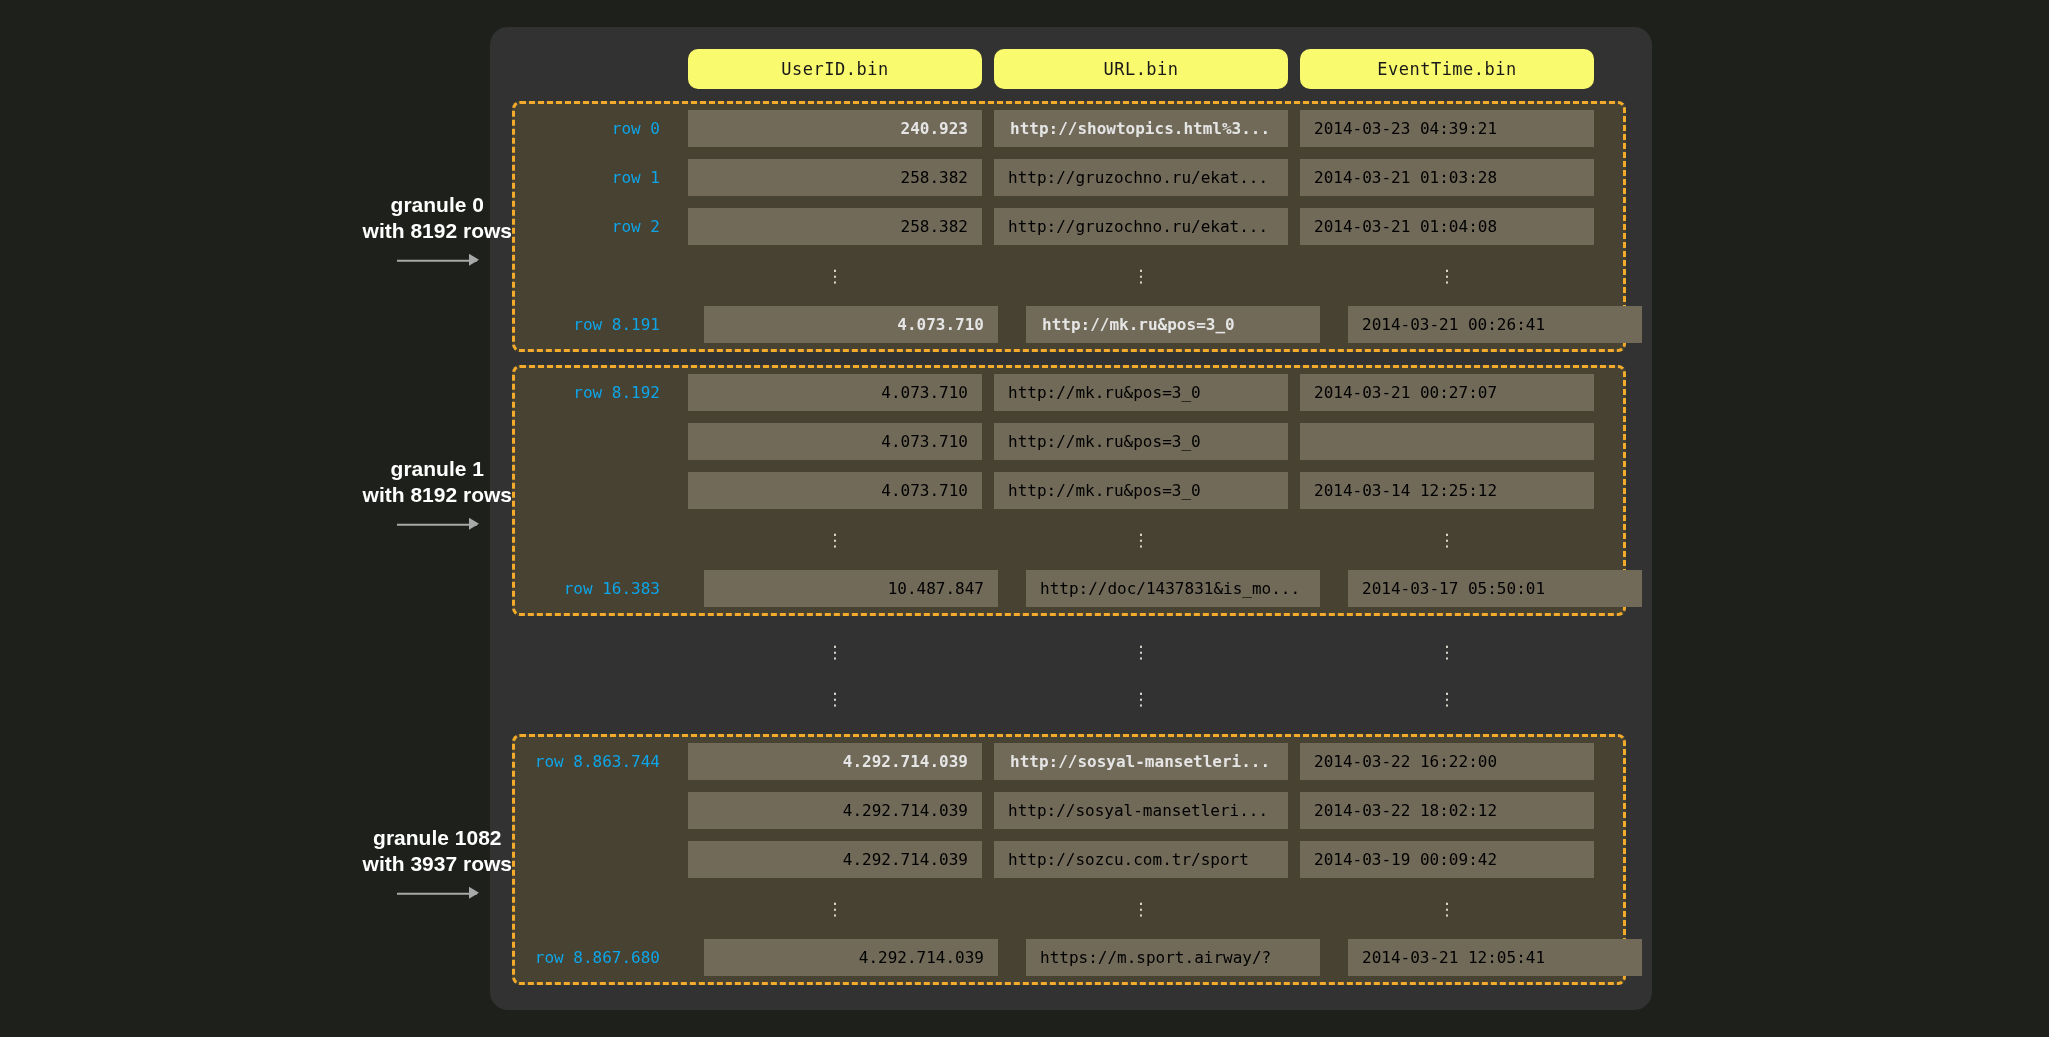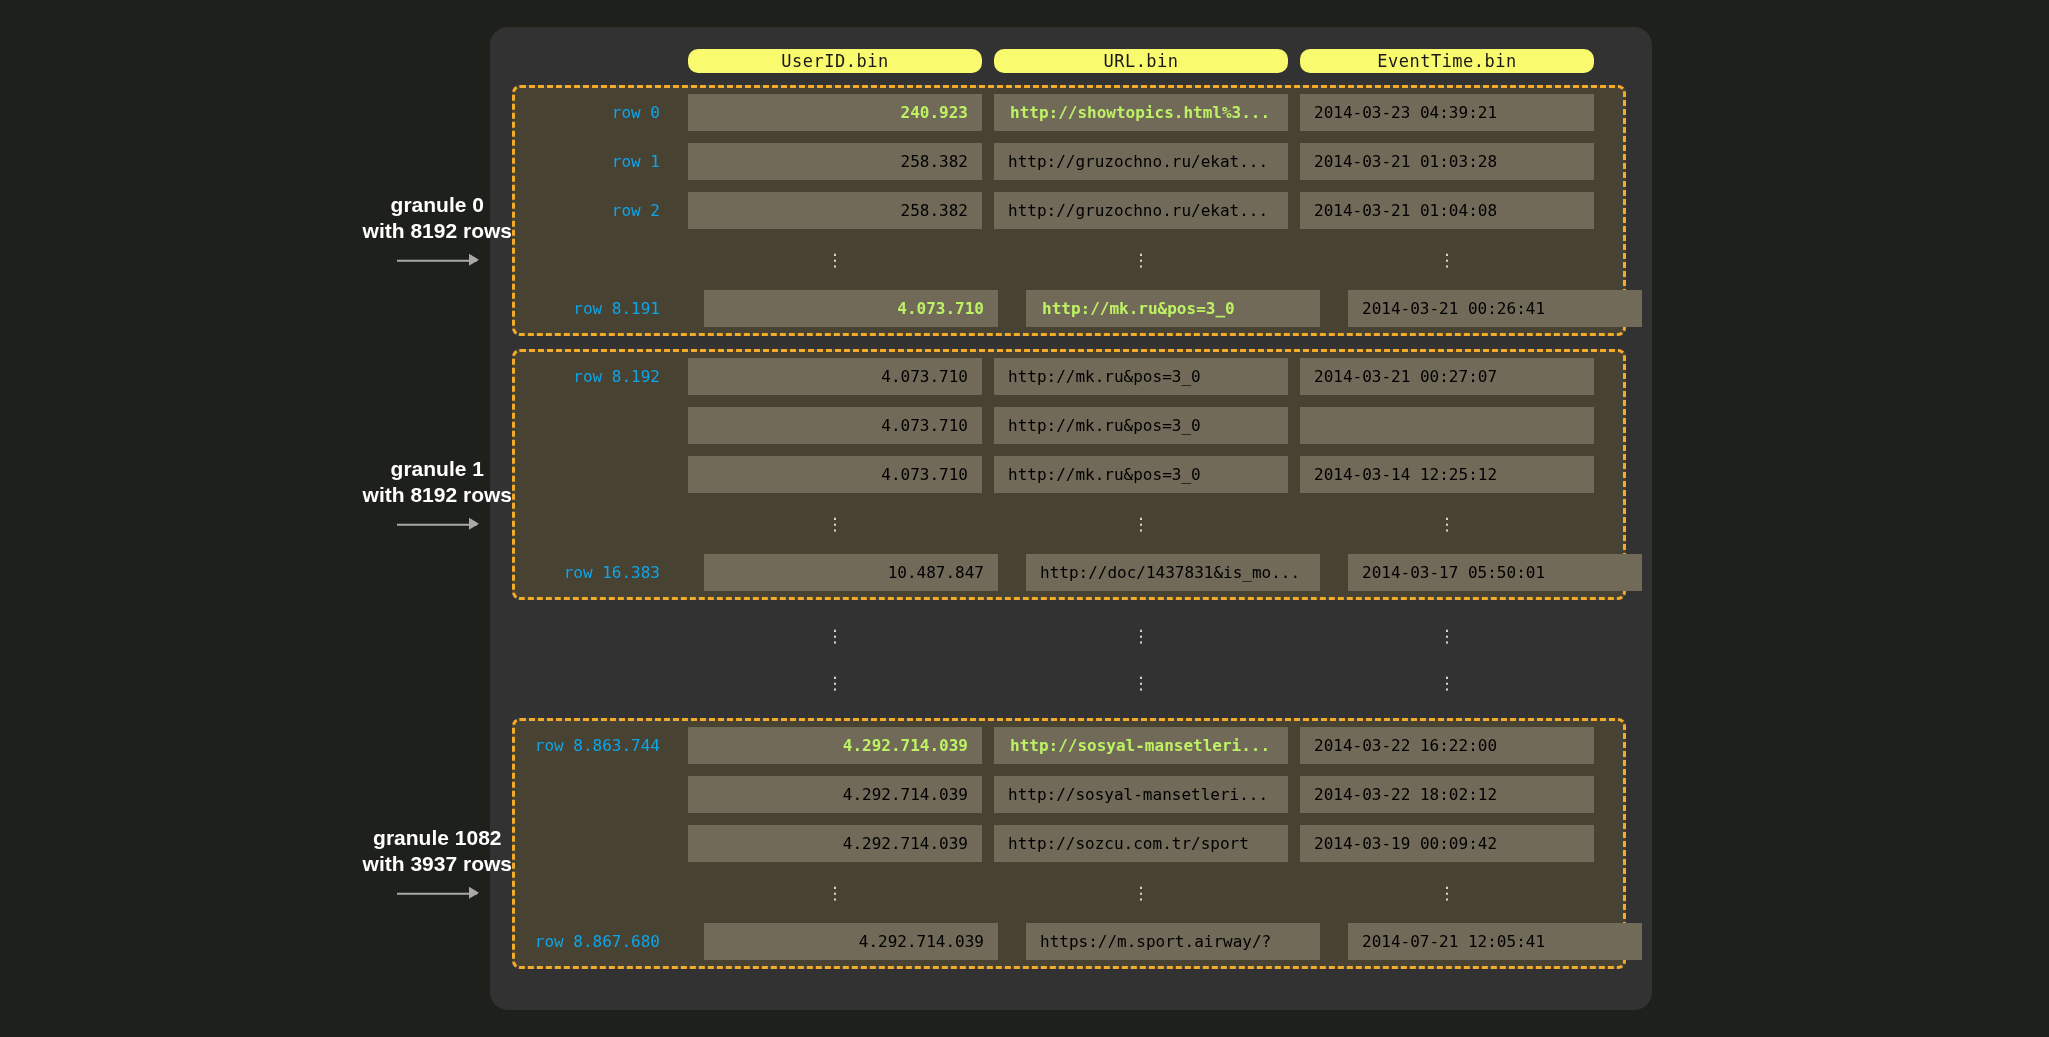--- a/index.html
+++ b/index.html
@@ -19,21 +19,21 @@
     padding: 22px 20px 20px 20px;
   }
   .grid-row {
     display: grid;
     grid-template-columns: 166px 294px 294px 294px;
     column-gap: 12px;
     position: relative;
   }
   .header-row { margin-bottom: 12px; }
   .pill {
-    height: 24px;
+    height: 40px;
     background: #fafa6e;
     border-radius: 10px;
     display: flex; align-items: center; justify-content: center;
     color: #191919;
     font-size: 17px;
     letter-spacing: 0.5px;
   }
   .granule {
     position: relative;
     width: 1116px;
@@ -61,21 +61,21 @@
     height: 37px;
     background: #716a59;
     display: flex; align-items: center;
     padding: 0 14px;
     color: #000000;
     font-size: 16px;
     white-space: nowrap;
     overflow: hidden;
   }
   .cell.num { justify-content: flex-end; }
-  .cell.hl { color: #bef264; font-weight: bold; padding-left: 16px; }
+  .cell.hl { color: #e5e5e5; font-weight: bold; padding-left: 16px; }
   .ellipsis-cell {
     height: 37px;
     display: flex; align-items: center; justify-content: center;
     color: #e9e5db;
     font-size: 17px;
   }
   .between { padding: 4px 0; margin-bottom: 13px; }
   .between .grid-row { margin-bottom: 10px; }
   .between .grid-row:last-child { margin-bottom: 0; }
   .annotation {
@@ -235,21 +235,21 @@
           <div class="grid-row">
             <div class="row-label"></div>
             <div class="ellipsis-cell">⋮</div>
             <div class="ellipsis-cell">⋮</div>
             <div class="ellipsis-cell">⋮</div>
           </div>
           <div class="grid-row">
             <div class="row-label">row 8.867.680</div>
             <div class="cell num">4.292.714.039</div>
             <div class="cell">https://m.sport.airway/?</div>
-            <div class="cell">2014-07-21 12:05:41</div>
+            <div class="cell">2014-03-21 12:05:41</div>
           </div>
         </div>
       </div>
     </div>
 </div>
 
 <div class="annotation" style="top: 226.5px;">
     <div class="ann-text">
       <div>granule 0</div>
       <div>with 8192 rows</div>

